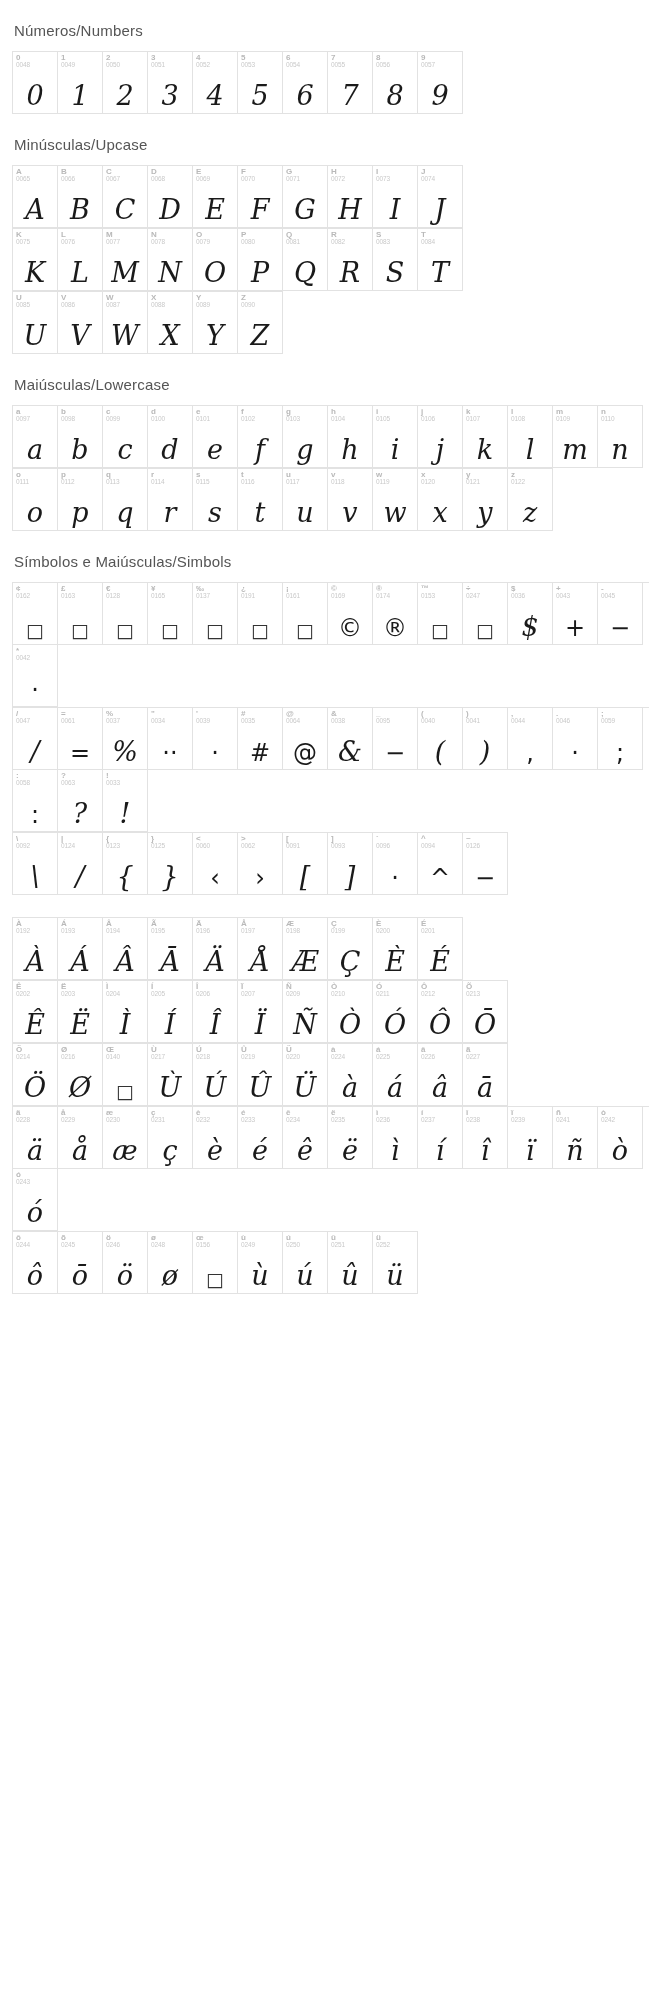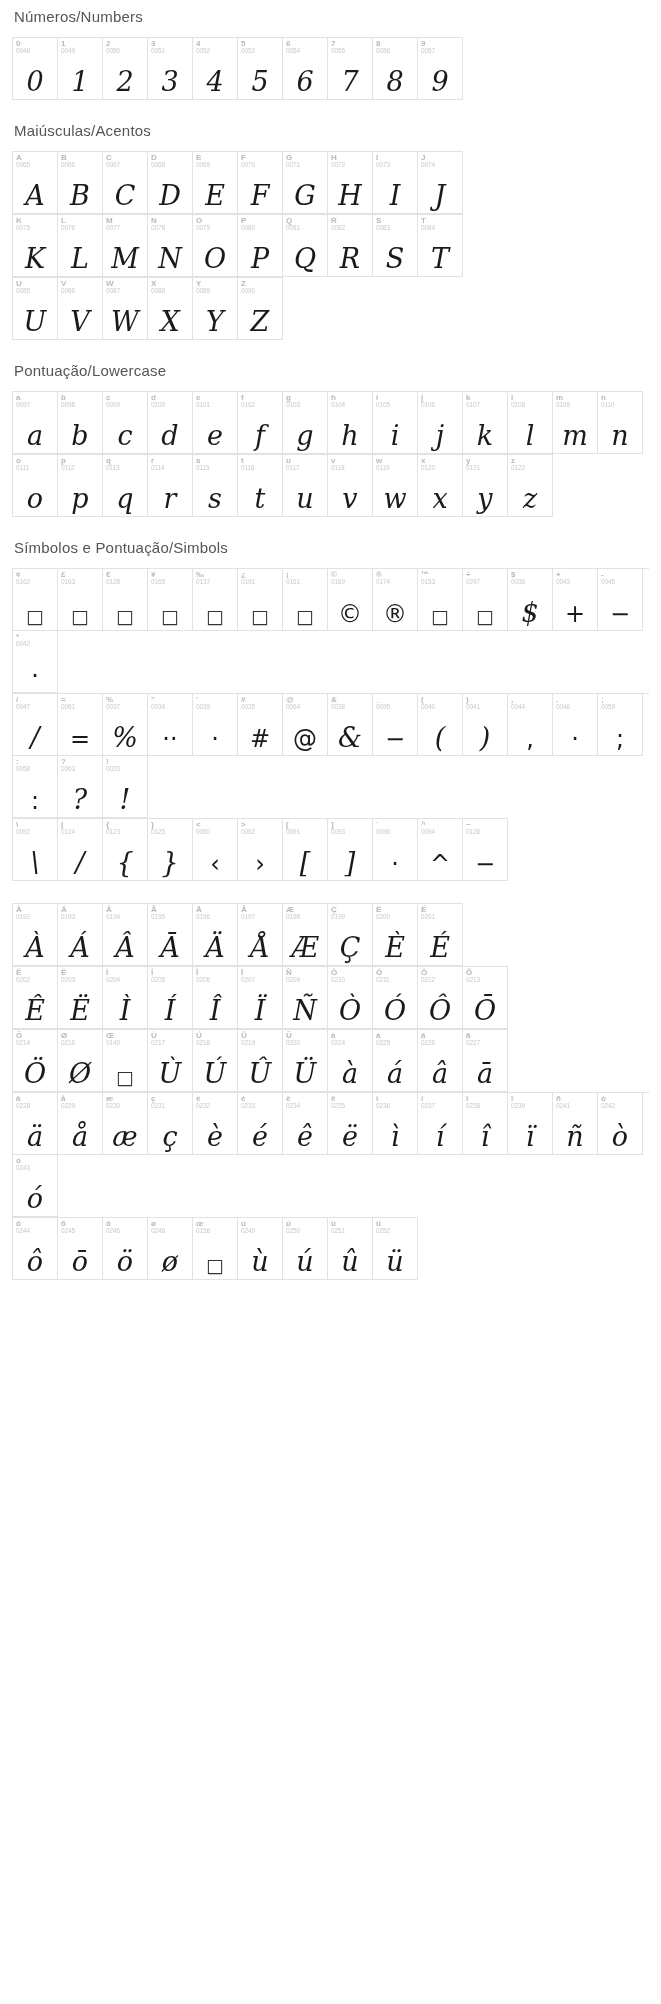--- a/index.html
+++ b/index.html
@@ -9,21 +9,21 @@
     background: #ffffff;
     width: 661px;
   }
   body {
     font-family: "Liberation Sans", sans-serif;
     color: #333;
     padding: 0 0 20px 0;
   }
   .page {
     width: 661px;
-    padding: 8px 12px 0 12px;
+    padding: 22px 12px 0 12px;
   }
   .section { margin-bottom: 22px; }
   .section-title {
     font-size: 15px;
     color: #555;
     font-weight: normal;
     margin: 0 0 12px 2px;
     letter-spacing: 0.2px;
   }
   .grid-block {
@@ -162,21 +162,21 @@
           <div class="glyph-cell">
             <div class="meta">
               <span class="ch">9</span>
               <span class="code">0057</span>
             </div>
             <div class="big">9</div>
           </div>
         </div>
       </div>
       <div class="section">
-        <div class="section-title">Maiúsculas/Acentos</div>
+        <div class="section-title">Minúsculas/Upcase</div>
         <div class="grid-block">
           <div class="glyph-cell">
             <div class="meta">
               <span class="ch">A</span>
               <span class="code">0065</span>
             </div>
             <div class="big">A</div>
           </div>
           <div class="glyph-cell">
             <div class="meta">
@@ -353,21 +353,21 @@
           <div class="glyph-cell">
             <div class="meta">
               <span class="ch">Z</span>
               <span class="code">0090</span>
             </div>
             <div class="big">Z</div>
           </div>
         </div>
       </div>
       <div class="section">
-        <div class="section-title">Pontuação/Lowercase</div>
+        <div class="section-title">Maiúsculas/Lowercase</div>
         <div class="grid-block">
           <div class="glyph-cell">
             <div class="meta">
               <span class="ch">a</span>
               <span class="code">0097</span>
             </div>
             <div class="big">a</div>
           </div>
           <div class="glyph-cell">
             <div class="meta">
@@ -542,21 +542,21 @@
           <div class="glyph-cell">
             <div class="meta">
               <span class="ch">z</span>
               <span class="code">0122</span>
             </div>
             <div class="big">z</div>
           </div>
         </div>
       </div>
       <div class="section">
-        <div class="section-title">Símbolos e Pontuação/Simbols</div>
+        <div class="section-title">Símbolos e Maiúsculas/Simbols</div>
         <div class="grid-block">
           <div class="glyph-cell">
             <div class="meta">
               <span class="ch">¢</span>
               <span class="code">0162</span>
             </div>
             <div class="big tofu">□</div>
           </div>
           <div class="glyph-cell">
             <div class="meta">

